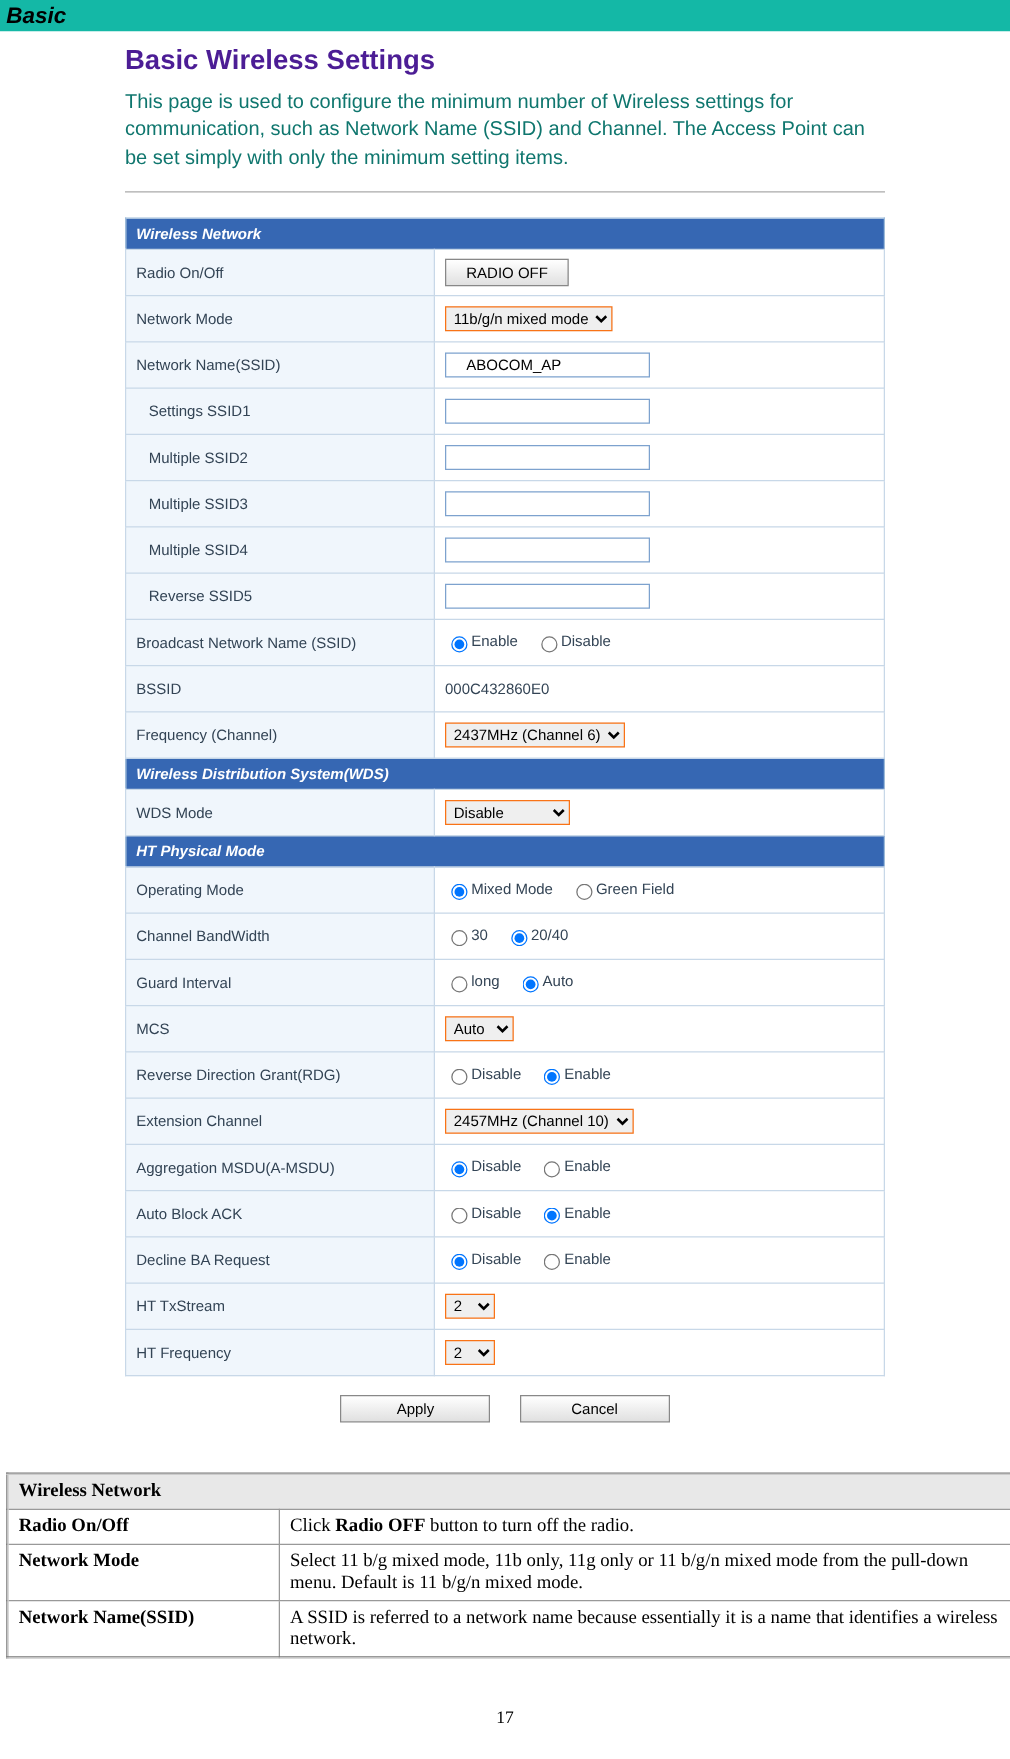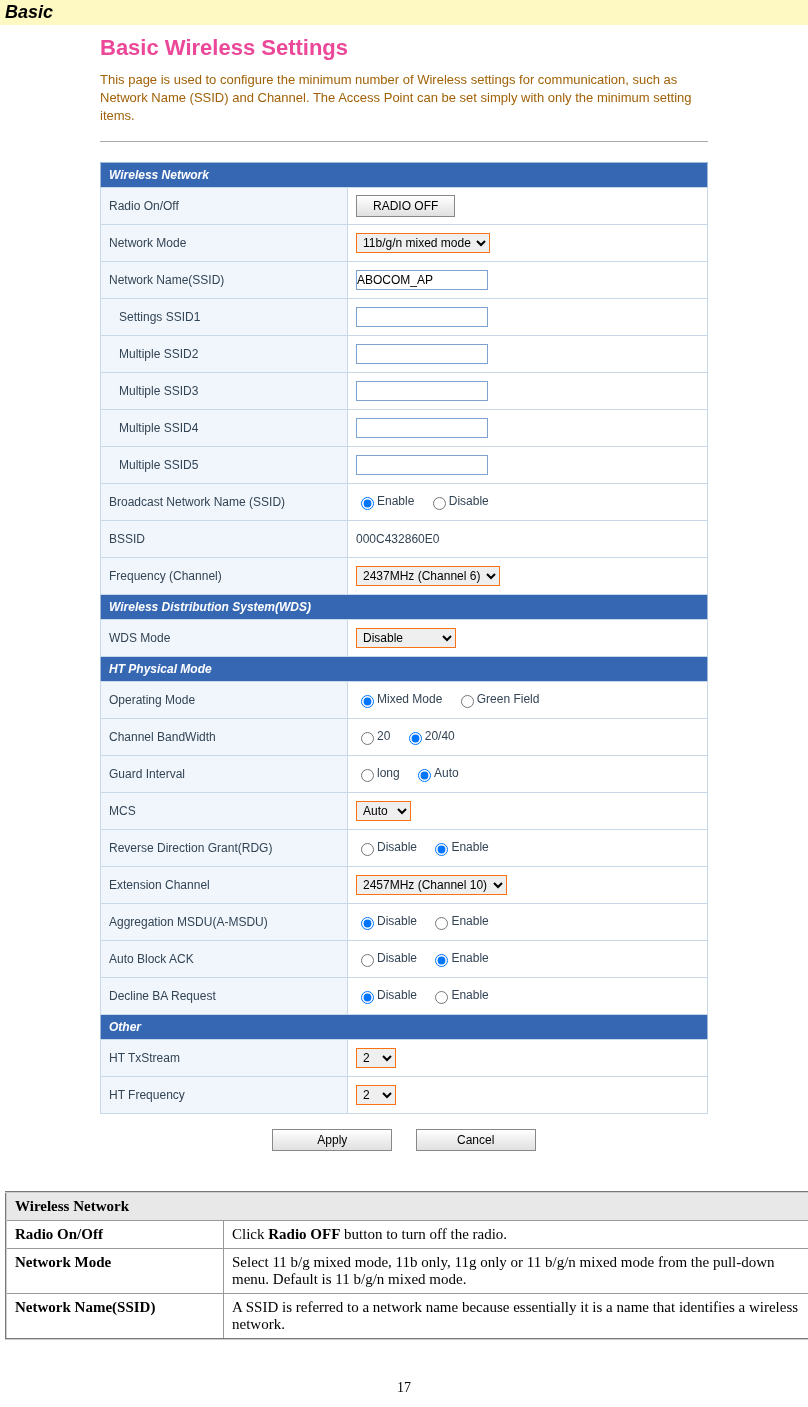--- a/index.html
+++ b/index.html
@@ -3,39 +3,39 @@
   <meta charset="utf-8">
   <style>
     body {
       font-family: Arial, sans-serif;
       margin: 0;
       padding: 0;
       font-size: 12px;
       background: #fff;
     }
     .heading-bar {
-      background: #fef9c3;
+      background: #14b8a6;
       font-size: 18px;
       font-weight: bold;
       font-style: italic;
       padding: 2px 5px;
       color: #000;
     }
     .content {
       padding: 10px 100px 20px 100px;
     }
     .page-title {
-      color: #ec4899;
+      color: #4c1d95;
       font-size: 22px;
       font-weight: bold;
       margin-bottom: 10px;
     }
     .page-desc {
-      color: #a16207;
-      font-size: 13px;
+      color: #0f766e;
+      font-size: 16px;
       line-height: 1.4;
       margin-bottom: 15px;
     }
     hr {
       border: none;
       border-top: 1px solid #aaa;
       margin-bottom: 20px;
     }
     .config-table {
       width: 100%;
@@ -60,21 +60,21 @@
     .config-row td:first-child {
       width: 220px;
       background: #f0f6fc;
     }
     .config-row td:last-child {
       background: #fff;
     }
     .indented { padding-left: 18px !important; }
     input[type="text"] {
       border: 1px solid #7da2ce;
-      padding: 2px 0;
+      padding: 2px 16px;
       font-size: 12px;
       width: 130px;
     }
     select {
       border: 1px solid #f97316;
       padding: 1px 2px;
       font-size: 12px;
     }
     input[type="radio"] {
       vertical-align: middle;
@@ -169,21 +169,21 @@
         </tr>
     <tr class="config-row">
           <td class="indented">Multiple SSID3</td>
           <td><input type="text" style=""></td>
         </tr>
     <tr class="config-row">
           <td class="indented">Multiple SSID4</td>
           <td><input type="text" style=""></td>
         </tr>
     <tr class="config-row">
-          <td class="indented">Multiple SSID5</td>
+          <td class="indented">Reverse SSID5</td>
           <td><input type="text" style=""></td>
         </tr>
     <tr class="config-row">
       <td>Broadcast Network Name (SSID)</td>
       <td>
         <input type="radio" checked="" style=""><span class="radio-label">Enable</span>
         <input type="radio" style=""><span class="radio-label">Disable</span>
       </td>
     </tr>
     <tr class="config-row">
@@ -209,21 +209,21 @@
     <tr class="config-row">
       <td>Operating Mode</td>
       <td>
         <input type="radio" checked="" style=""><span class="radio-label">Mixed Mode</span>
         <input type="radio" style=""><span class="radio-label">Green Field</span>
       </td>
     </tr>
     <tr class="config-row">
       <td>Channel BandWidth</td>
       <td>
-        <input type="radio" style=""><span class="radio-label">20</span>
+        <input type="radio" style=""><span class="radio-label">30</span>
         <input type="radio" checked="" style=""><span class="radio-label">20/40</span>
       </td>
     </tr>
     <tr class="config-row">
       <td>Guard Interval</td>
       <td>
         <input type="radio" style=""><span class="radio-label">long</span>
         <input type="radio" checked="" style=""><span class="radio-label">Auto</span>
       </td>
     </tr>
@@ -257,23 +257,20 @@
       </td>
     </tr>
     <tr class="config-row">
       <td>Decline BA Request</td>
       <td>
         <input type="radio" checked="" style=""><span class="radio-label">Disable</span>
         <input type="radio" style=""><span class="radio-label">Enable</span>
       </td>
     </tr>
 
-    <tr>
-          <td colspan="2" class="section-header">Other</td>
-        </tr>
     <tr class="config-row">
       <td>HT TxStream</td>
       <td><select style="width:40px"><option>2</option></select></td>
     </tr>
     <tr class="config-row">
       <td>HT Frequency</td>
       <td><select style="width:40px"><option>2</option></select></td>
     </tr>
   </tbody>
     </table>

